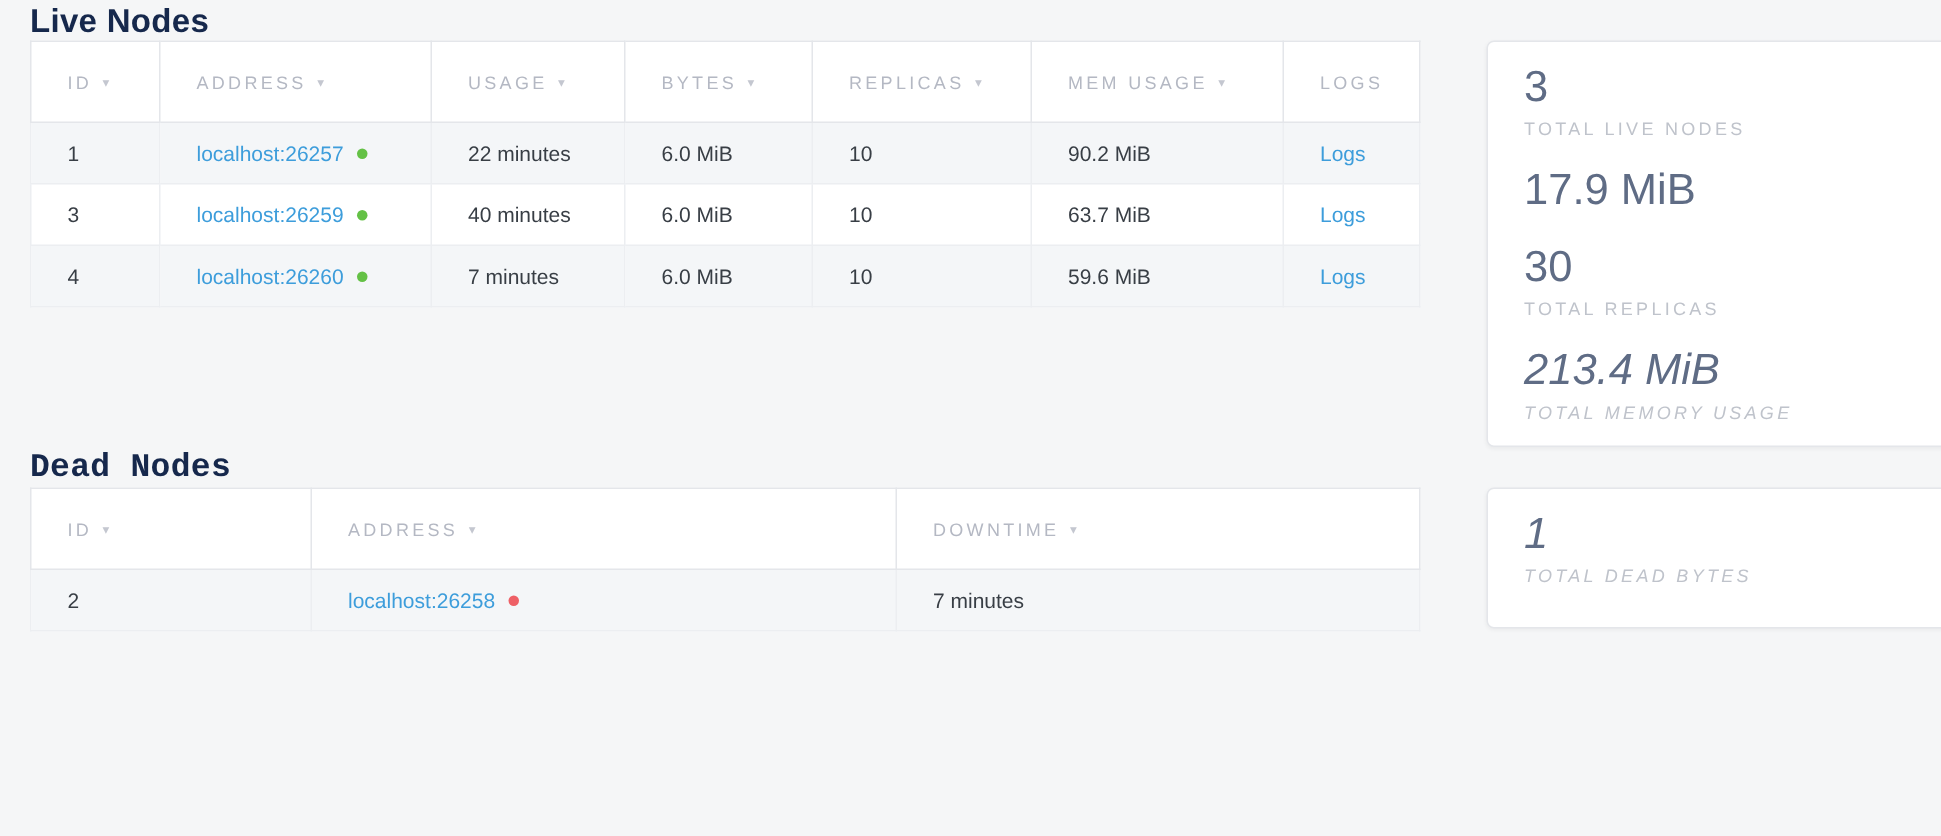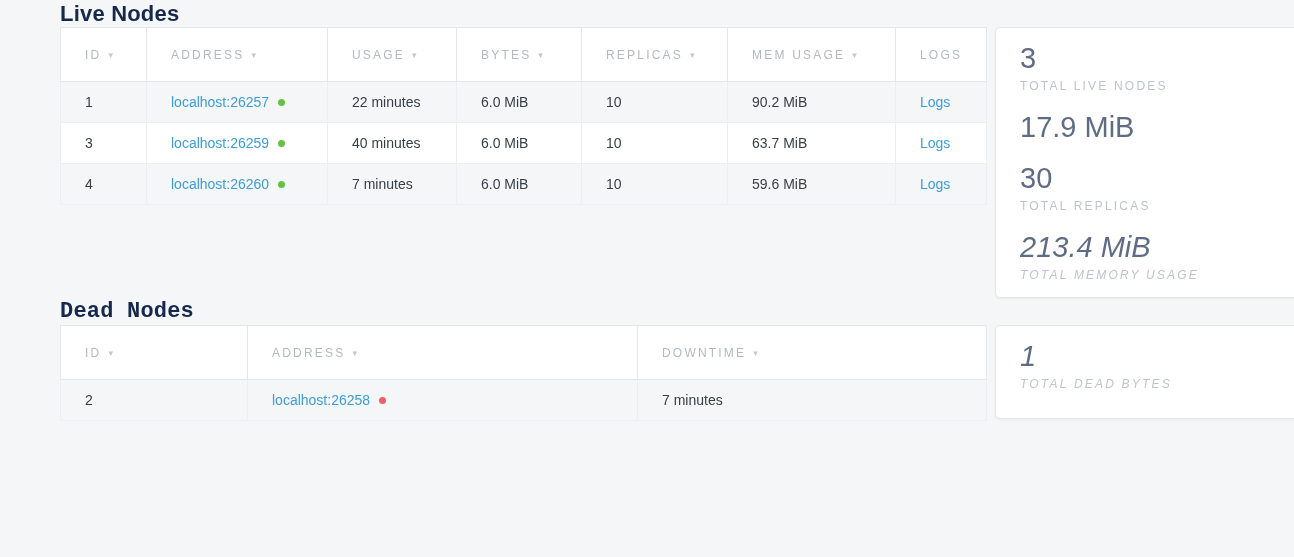--- a/index.html
+++ b/index.html
@@ -3,32 +3,32 @@
 <meta charset="utf-8">
 <style>
   * { box-sizing: border-box; }
   html, body {
     margin: 0; padding: 0;
     width: 1294px; height: 557px;
     background: var(--page-bg, #f5f6f7);
     font-family: "Liberation Sans", sans-serif;
     overflow: hidden;
   }
-  .container { padding-left: 20px; margin-left: 40px; }
+  .container { padding-left: 20px; }
 
   h2.section-title {
     font-size: 22px; font-weight: 700;
     color: var(--heading, #16284c);
     margin: 0; line-height: 27px;
     letter-spacing: 0.2px;
   }
   .live-title-spacing { margin-top: 15px; margin-bottom: 21px; }
   .dead-title-spacing { margin-top: 156px; margin-bottom: 18px; font-family: Liberation Mono, monospace; }
 
-  .section-body { display: flex; align-items: flex-start; }
+  .section-body { display: flex; align-items: flex-start; gap: 36px; }
 
   table.nodes {
     border-collapse: collapse; table-layout: fixed;
     width: 926px; background: #ffffff; flex: none;
   }
   table.nodes th {
     height: 54px; font-weight: normal;
     font-size: 12px; letter-spacing: 2.2px;
     color: var(--header-text, #b4b8c3);
     text-align: left; padding: 0 0 0 24px;

